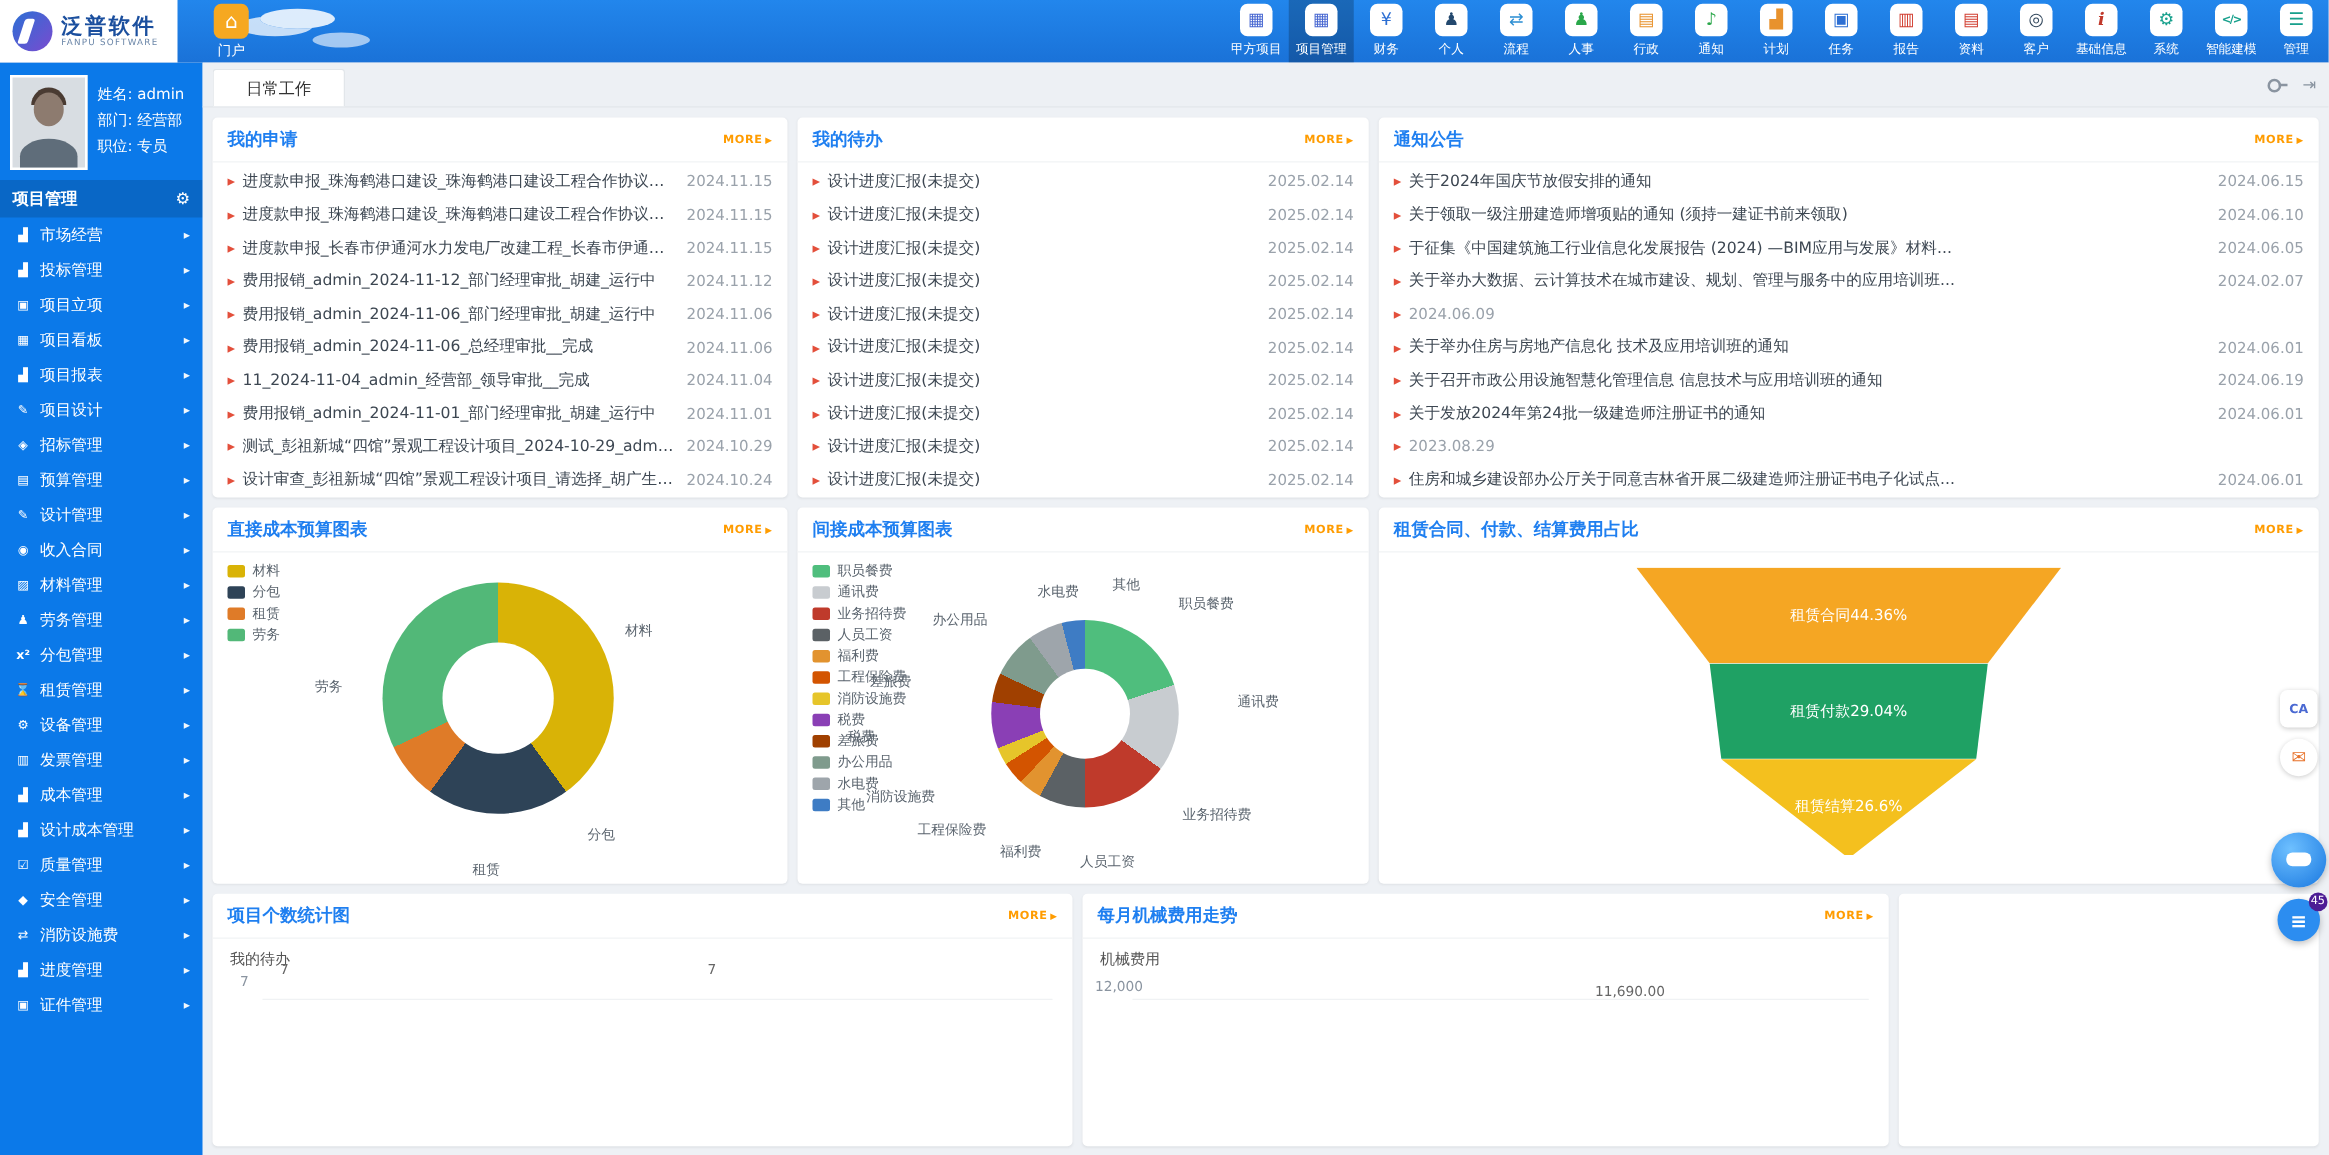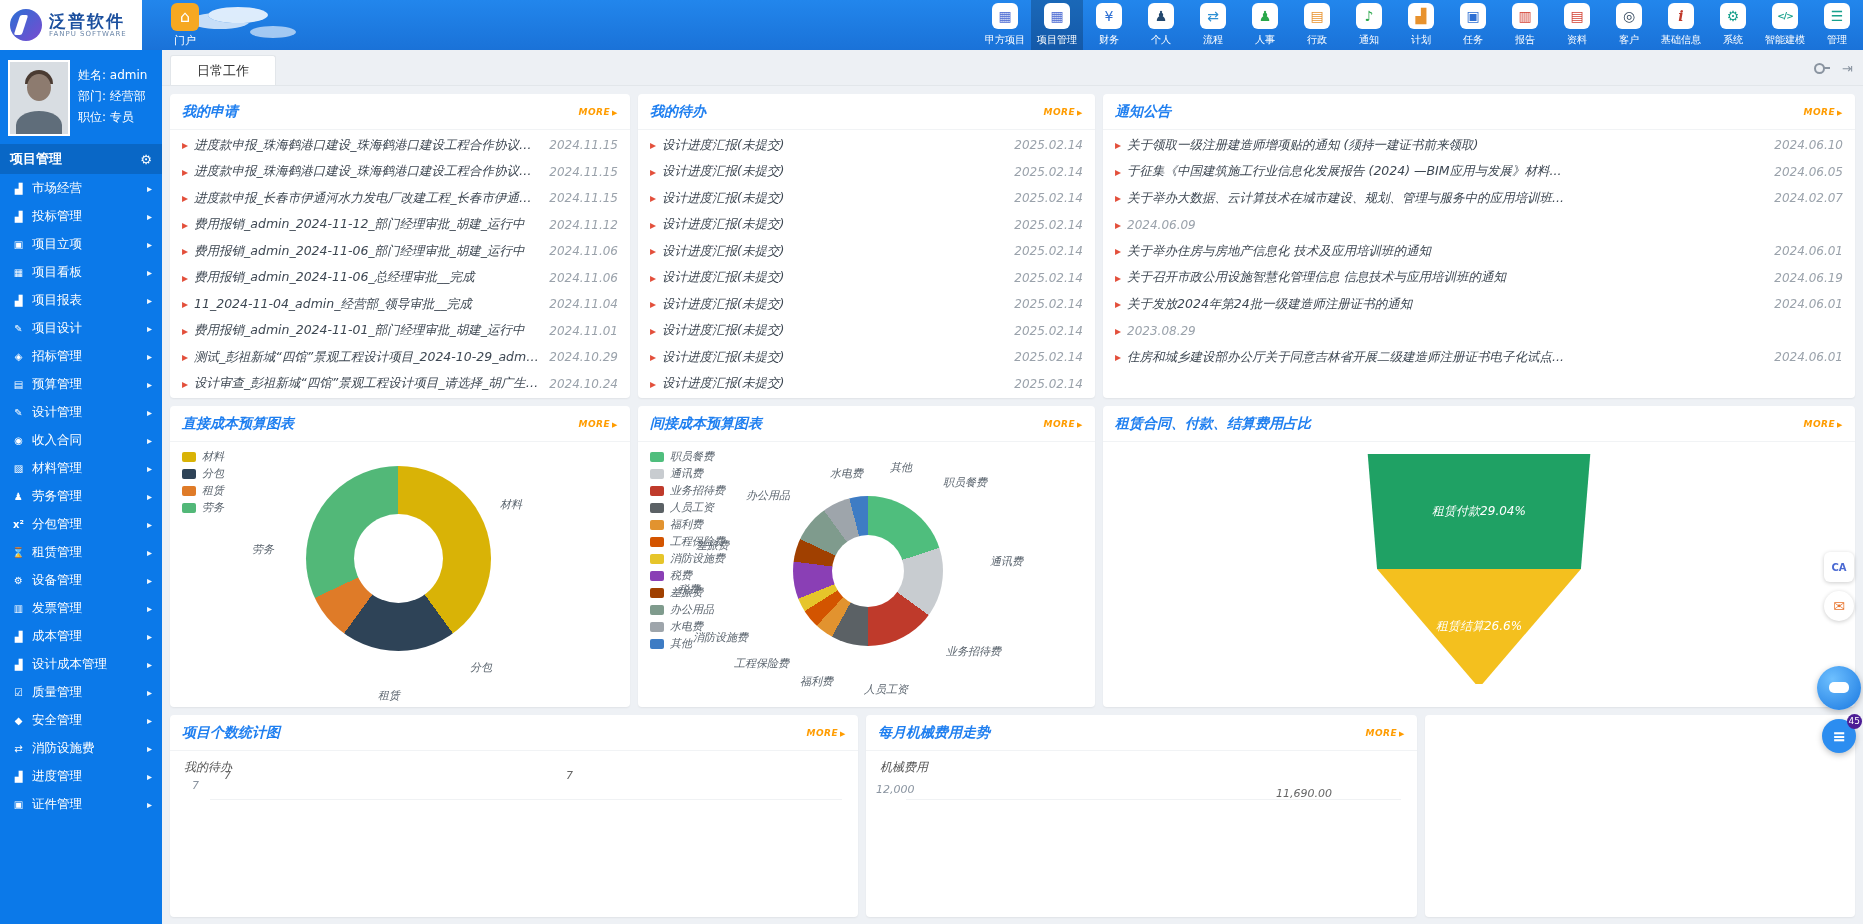--- a/index.html
+++ b/index.html
@@ -54,22 +54,22 @@
   .tab-icons { position:absolute; right:10px; top:10px; display:flex; gap:12px; align-items:center; }
   .key-ic { width:16px; height:16px; position:relative; cursor:pointer; }
   .key-ic::before { content:""; position:absolute; width:7px; height:7px; border:2px solid #8a94a0; border-radius:50%; left:0; top:3px; }
   .key-ic::after { content:""; position:absolute; width:7px; height:2px; background:#8a94a0; right:0; top:7px; }
   .collapse-ic { color:#8a94a0; font-size:13px; cursor:pointer; }
   .collapse-ic::after { content:"⇥"; }
   .grid { padding:8px; display:flex; flex-direction:column; gap:8px; overflow:hidden; }
   .row { display:flex; gap:8px; }
   .r1 { height:304px; } .r2 { height:302px; } .r3 { height:202px; }
   .w-a { width:460px; flex:none; } .w-b { width:457px; flex:none; } .w-c { flex:1; }
-  .w-d { width:688px; flex:none; } .w-e { width:551px; flex:none; } .w-f { flex:1; }
-  .panel { background:#fff; border-radius:4px; box-shadow:0 1px 2px rgba(0,0,0,.06); overflow:hidden; height:100%;font-style:italic; }
+  .w-d { width:688px; flex:none; } .w-e { width:645px; flex:none; } .w-f { flex:1; }
+  .panel { background:#fff; border-radius:4px; box-shadow:0 1px 2px rgba(0,0,0,.06); overflow:hidden; height:100%; }
   .p-head { height:36px; display:flex; align-items:center; padding:0 12px; border-bottom:1px solid #f1f3f5; }
   .p-title { font-size:14px; color:#1f7ff0; font-weight:bold; margin:0; }
   .more { margin-left:auto; font-size:9px; color:#ff9c00; font-weight:bold; letter-spacing:.5px; cursor:pointer; }
   .more::after { content:"▶"; font-size:7px; margin-left:2px; }
   .p-list { list-style:none; margin:0; padding:2px 12px; }
   .row-item { height:26.5px; display:flex; align-items:center; color:#3d4752; font-size:12.5px; cursor:pointer; }
   .row-item::before { content:"▸"; color:#e34f3b; font-size:12px; margin-right:6px; flex:none; }
   .row-text { flex:1; overflow:hidden; white-space:nowrap; text-overflow:ellipsis; margin-right:10px; }
   .row-date { color:#9aa2ab; font-size:12px; flex:none; }
   
@@ -449,20 +449,24 @@
             </li>
             </ul>
         </section>
         <section class="panel w-c" data-name="panel-notices">
           <header class="p-head">
             <h2 class="p-title" data-name="panel-title">通知公告</h2>
             <a class="more" data-name="more-link">MORE</a>
           </header>
           <ul class="p-list">
               <li class="row-item" data-name="notice-list-item">
+              <span class="row-text" data-name="list-item-text">关于2024年国庆节放假安排的通知</span>
+              <span class="row-date" data-name="list-item-date">2024.06.15</span>
+            </li>
+              <li class="row-item" data-name="notice-list-item">
               <span class="row-text" data-name="list-item-text">关于领取一级注册建造师增项贴的通知 (须持一建证书前来领取)</span>
               <span class="row-date" data-name="list-item-date">2024.06.10</span>
             </li>
               <li class="row-item" data-name="notice-list-item">
               <span class="row-text" data-name="list-item-text">于征集《中国建筑施工行业信息化发展报告 (2024) —BIM应用与发展》材料...</span>
               <span class="row-date" data-name="list-item-date">2024.06.05</span>
             </li>
               <li class="row-item" data-name="notice-list-item">
               <span class="row-text" data-name="list-item-text">关于举办大数据、云计算技术在城市建设、规划、管理与服务中的应用培训班...</span>
               <span class="row-date" data-name="list-item-date">2024.02.07</span>
@@ -598,20 +602,23 @@
           </div>
         </section>
 
         <section class="panel w-c p-funnel" data-name="panel-rental-ratio-chart">
           <header class="p-head">
             <h2 class="p-title" data-name="panel-title">租赁合同、付款、结算费用占比</h2>
             <a class="more" data-name="more-link">MORE</a>
           </header>
           <div class="chart-area">
             <div class="funnel" data-name="rental-funnel-chart">
+                <div class="funnel-stage" data-name="funnel-stage" style="background: rgb(245, 166, 35); clip-path: polygon(0% 0px, 100% 0px, 82.7322% 100%, 17.2678% 100%);">
+                  <span data-name="funnel-stage-label">租赁合同44.36%</span>
+                </div>
                 <div class="funnel-stage" data-name="funnel-stage" style="background: rgb(31, 161, 100); clip-path: polygon(17.2678% 0px, 82.7322% 0px, 79.982% 100%, 20.018% 100%);">
                   <span data-name="funnel-stage-label">租赁付款29.04%</span>
                 </div>
                 <div class="funnel-stage" data-name="funnel-stage" style="background: rgb(244, 192, 30); clip-path: polygon(20.018% 0px, 79.982% 0px, 51% 100%, 49% 100%);">
                   <span data-name="funnel-stage-label">租赁结算26.6%</span>
                 </div>
               </div>
           </div>
         </section>
       </div>

